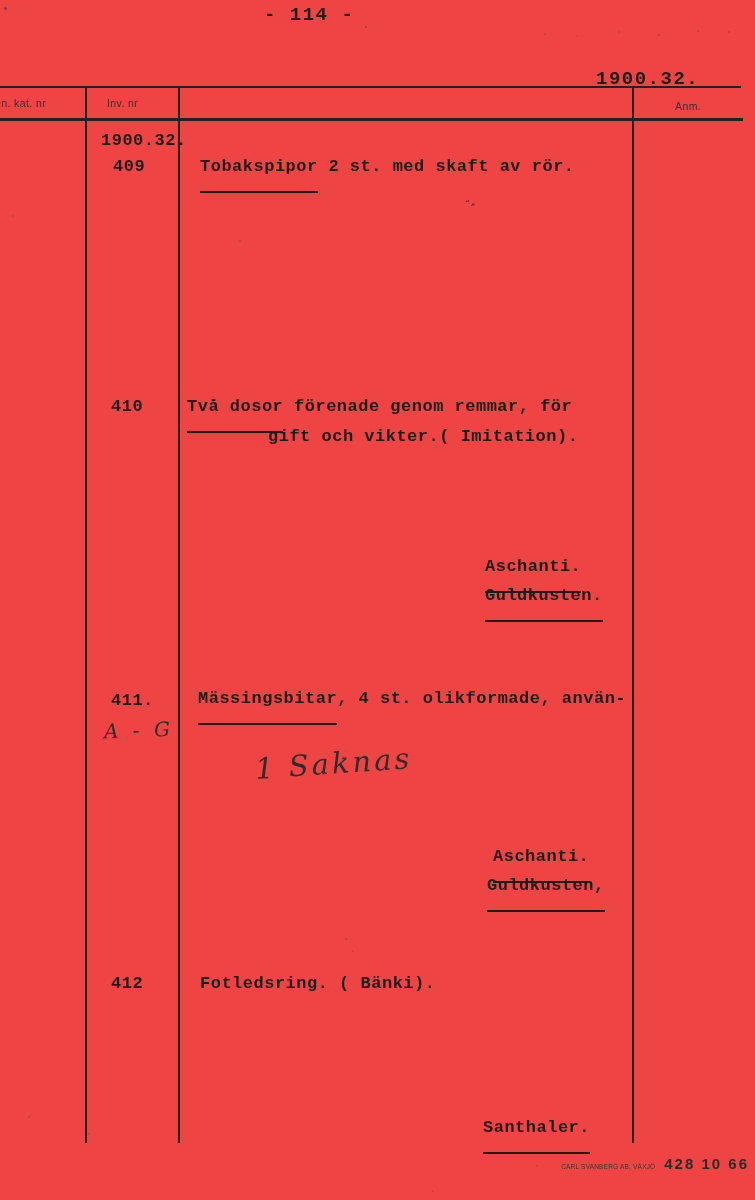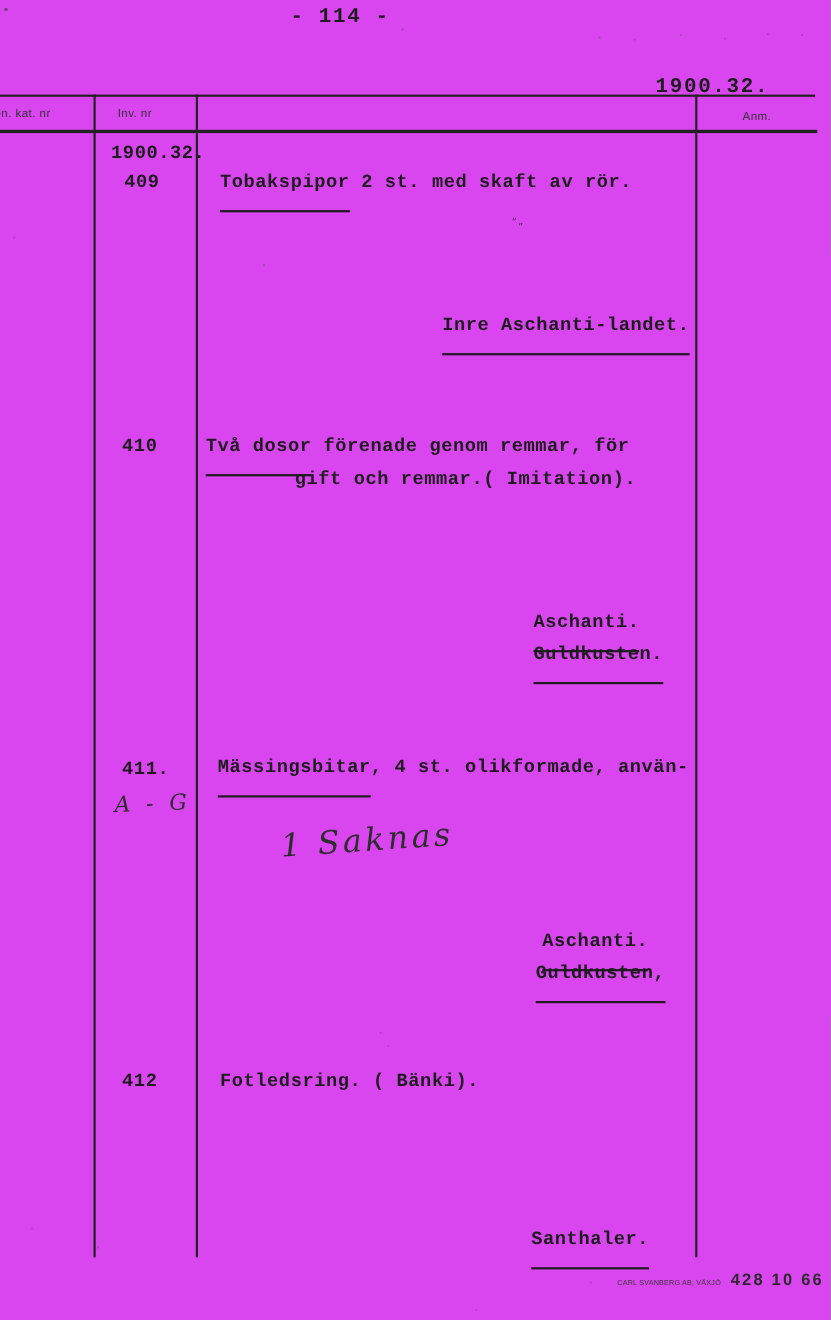--- a/index.html
+++ b/index.html
@@ -1,18 +1,18 @@
 <!DOCTYPE html>
 <html><head>
 <meta charset="utf-8">
 <style>
   html,body{margin:0;padding:0;background:#888;}
   .page{
     position:relative;width:755px;height:1200px;margin:0 auto;
-    background:#d946ef;overflow:hidden;
+    background:#ef4444;overflow:hidden;
     font-family:"Liberation Mono","DejaVu Sans Mono",monospace;
   }
   
   .tw{
     position:absolute;
     font-family:"Liberation Mono","DejaVu Sans Mono",monospace;
     font-weight:700;font-size:17px;line-height:20px;
     color:#1c1c1c;letter-spacing:0.5px;white-space:pre;
   }
   .tw-lg{font-size:19px;letter-spacing:1.5px;}
@@ -61,25 +61,24 @@
   <div class="rule" style="left:632px;top:86px;width:2px;height:1057px;"></div>
 
   <div class="hdr" style="left:-5px;top:97px;">en. kat. nr</div>
   <div class="hdr" style="left:107px;top:97px;">Inv. nr</div>
   <div class="hdr" style="left:675px;top:100px;">Anm.</div>
 
   <div class="tw" style="left:101px;top:131px;">1900.32.</div>
 
   <div class="tw" style="left:113px;top:157px;">409</div>
   <div class="tw" style="left:200px;top:157px;"><span class="u">Tobakspipor</span><span> 2 st. med skaft av rör.</span></div>
-  <div class="tw" style="left:402px;top:287px;"><span class="u">Inre Aschanti-landet.</span></div>
 
   <div class="tw" style="left:111px;top:397px;">410</div>
   <div class="tw" style="left:187px;top:397px;"><span class="u">Två dosor</span><span> förenade genom remmar, för</span></div>
-  <div class="tw" style="left:268px;top:427px;">gift och remmar.( Imitation).</div>
+  <div class="tw" style="left:268px;top:427px;">gift och vikter.( Imitation).</div>
   <div class="tw" style="left:485px;top:557px;"><span class="u">Aschanti.</span></div>
   <div class="tw" style="left:485px;top:586px;"><span class="u">Guldkusten.</span></div>
 
   <div class="tw" style="left:111px;top:691px;">411.</div>
   <div class="hw hw-sub" style="left:104px;top:718px;">A - G</div>
   <div class="tw" style="left:198px;top:689px;"><span class="u">Mässingsbitar</span><span>, 4 st. olikformade, använ-</span></div>
   <div class="hw hw-note" style="left:254px;top:752px;">1 Saknas</div>
   <div class="tw" style="left:493px;top:847px;"><span class="u">Aschanti.</span></div>
   <div class="tw" style="left:487px;top:876px;"><span class="u">Guldkusten,</span></div>
 

